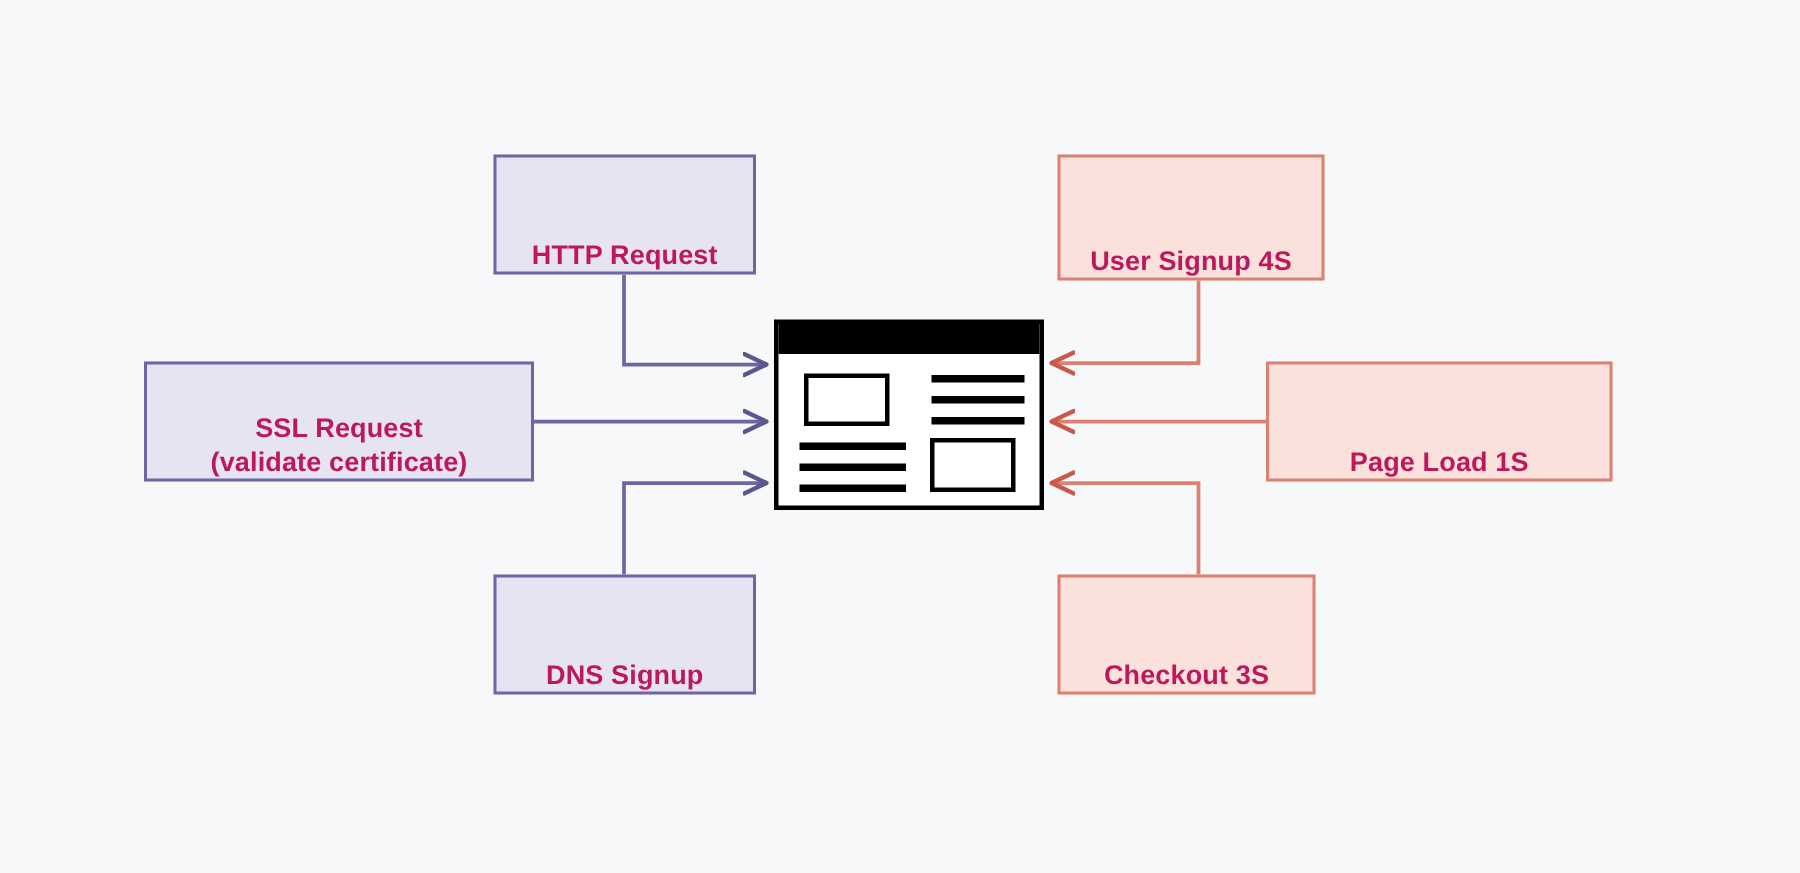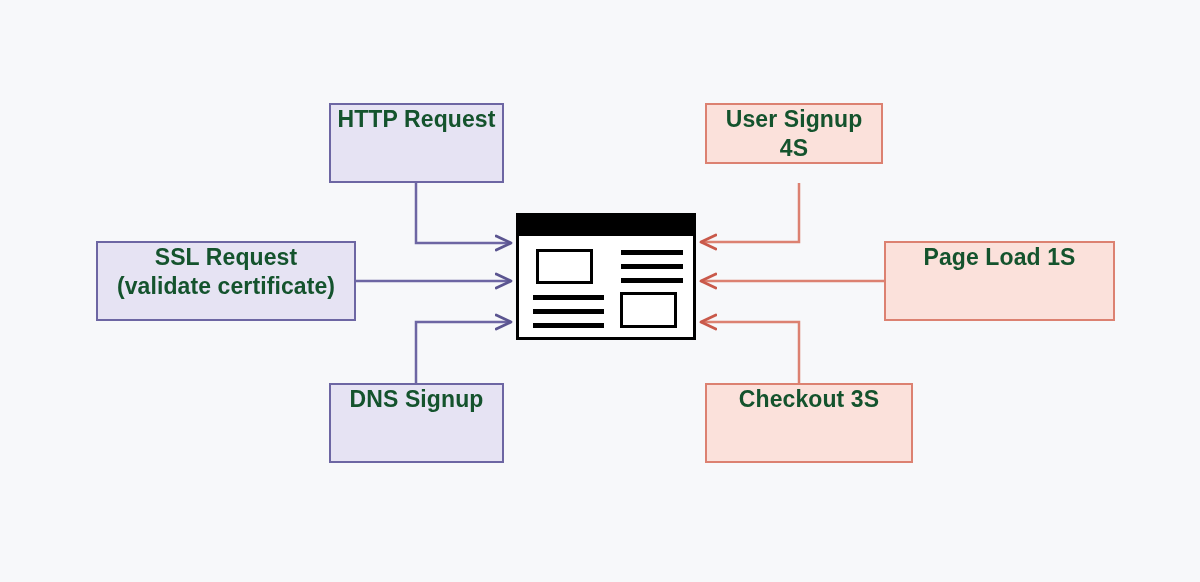--- a/index.html
+++ b/index.html
@@ -22,49 +22,49 @@
     position: absolute;
     left: 0;
     top: 0;
     width: 1200px;
     height: 582px;
   }
   .node-box {
     position: absolute;
     box-sizing: border-box;
     display: flex;
-    align-items: flex-start;
+    align-items: flex-end;
     justify-content: center;
     text-align: center;
     font-weight: bold;
-    font-size: 23px;
+    font-size: 18px;
     line-height: 1.25;
-    color: #14532d;
+    color: #be185d;
     letter-spacing: 0.1px;
   }
   .node-box.purple {
     background: #e6e3f3;
     border: 2px solid #6d66a3;
   }
   .node-box.salmon {
     background: #fbe1db;
     border: 2px solid #dc8171;
   }
   .node-label {
     display: block;
     white-space: pre-line;
     padding: 0 6px;
   }
   
   #node-http        { left: 329px; top: 103px;  width: 175px; height: 80px; }
   #node-ssl         { left: 96px;  top: 241px;  width: 260px; height: 80px; }
   #node-dns         { left: 329px; top: 383px;  width: 175px; height: 80px; }
-  #node-user-signup { left: 705px; top: 103px;  width: 178px; height: 61px; }
-  #node-page-load   { left: 884px; top: 241px;  width: 231px; height: 80px; }
-  #node-checkout    { left: 705px; top: 383px;  width: 208px; height: 80px; }
+  #node-user-signup { left: 705px; top: 103px;  width: 178px; height: 84px; }
+  #node-page-load   { left: 844px; top: 241px;  width: 231px; height: 80px; }
+  #node-checkout    { left: 705px; top: 383px;  width: 172px; height: 80px; }
 
   
   #webpage-icon {
     position: absolute;
     left: 516px;
     top: 213px;
     width: 180px;
     height: 127px;
     background: #ffffff;
     border: 3px solid #000000;

